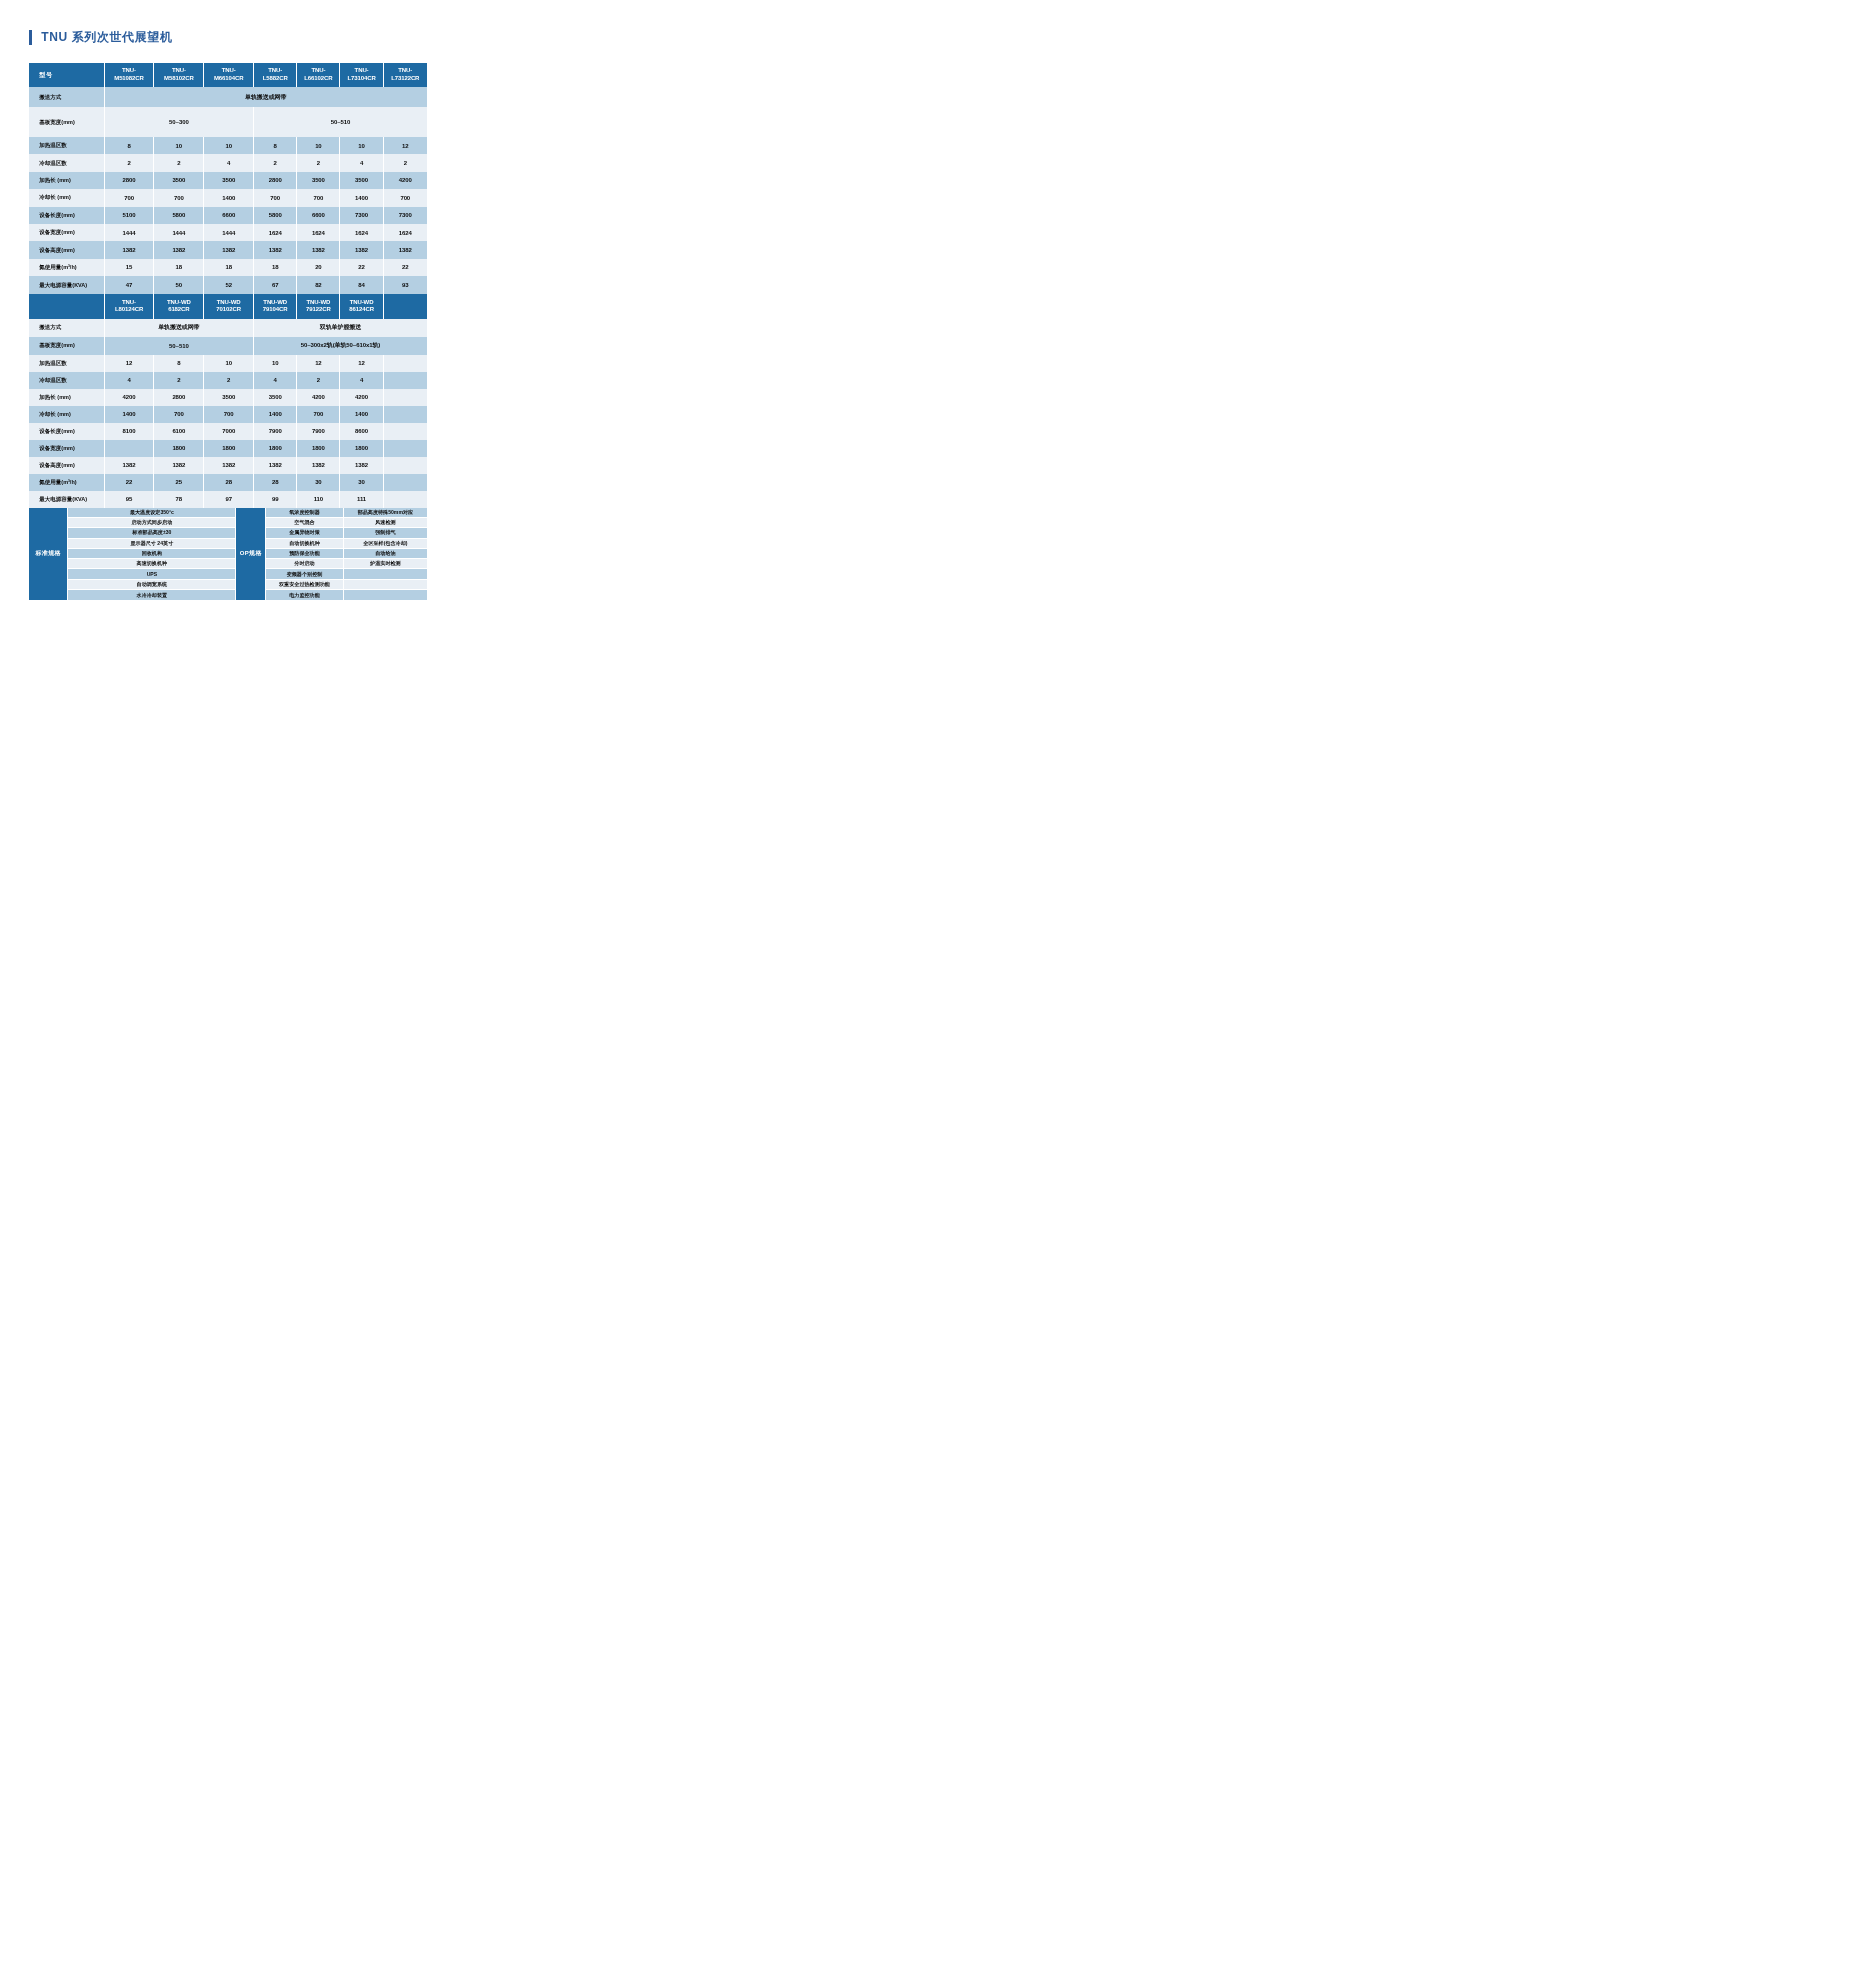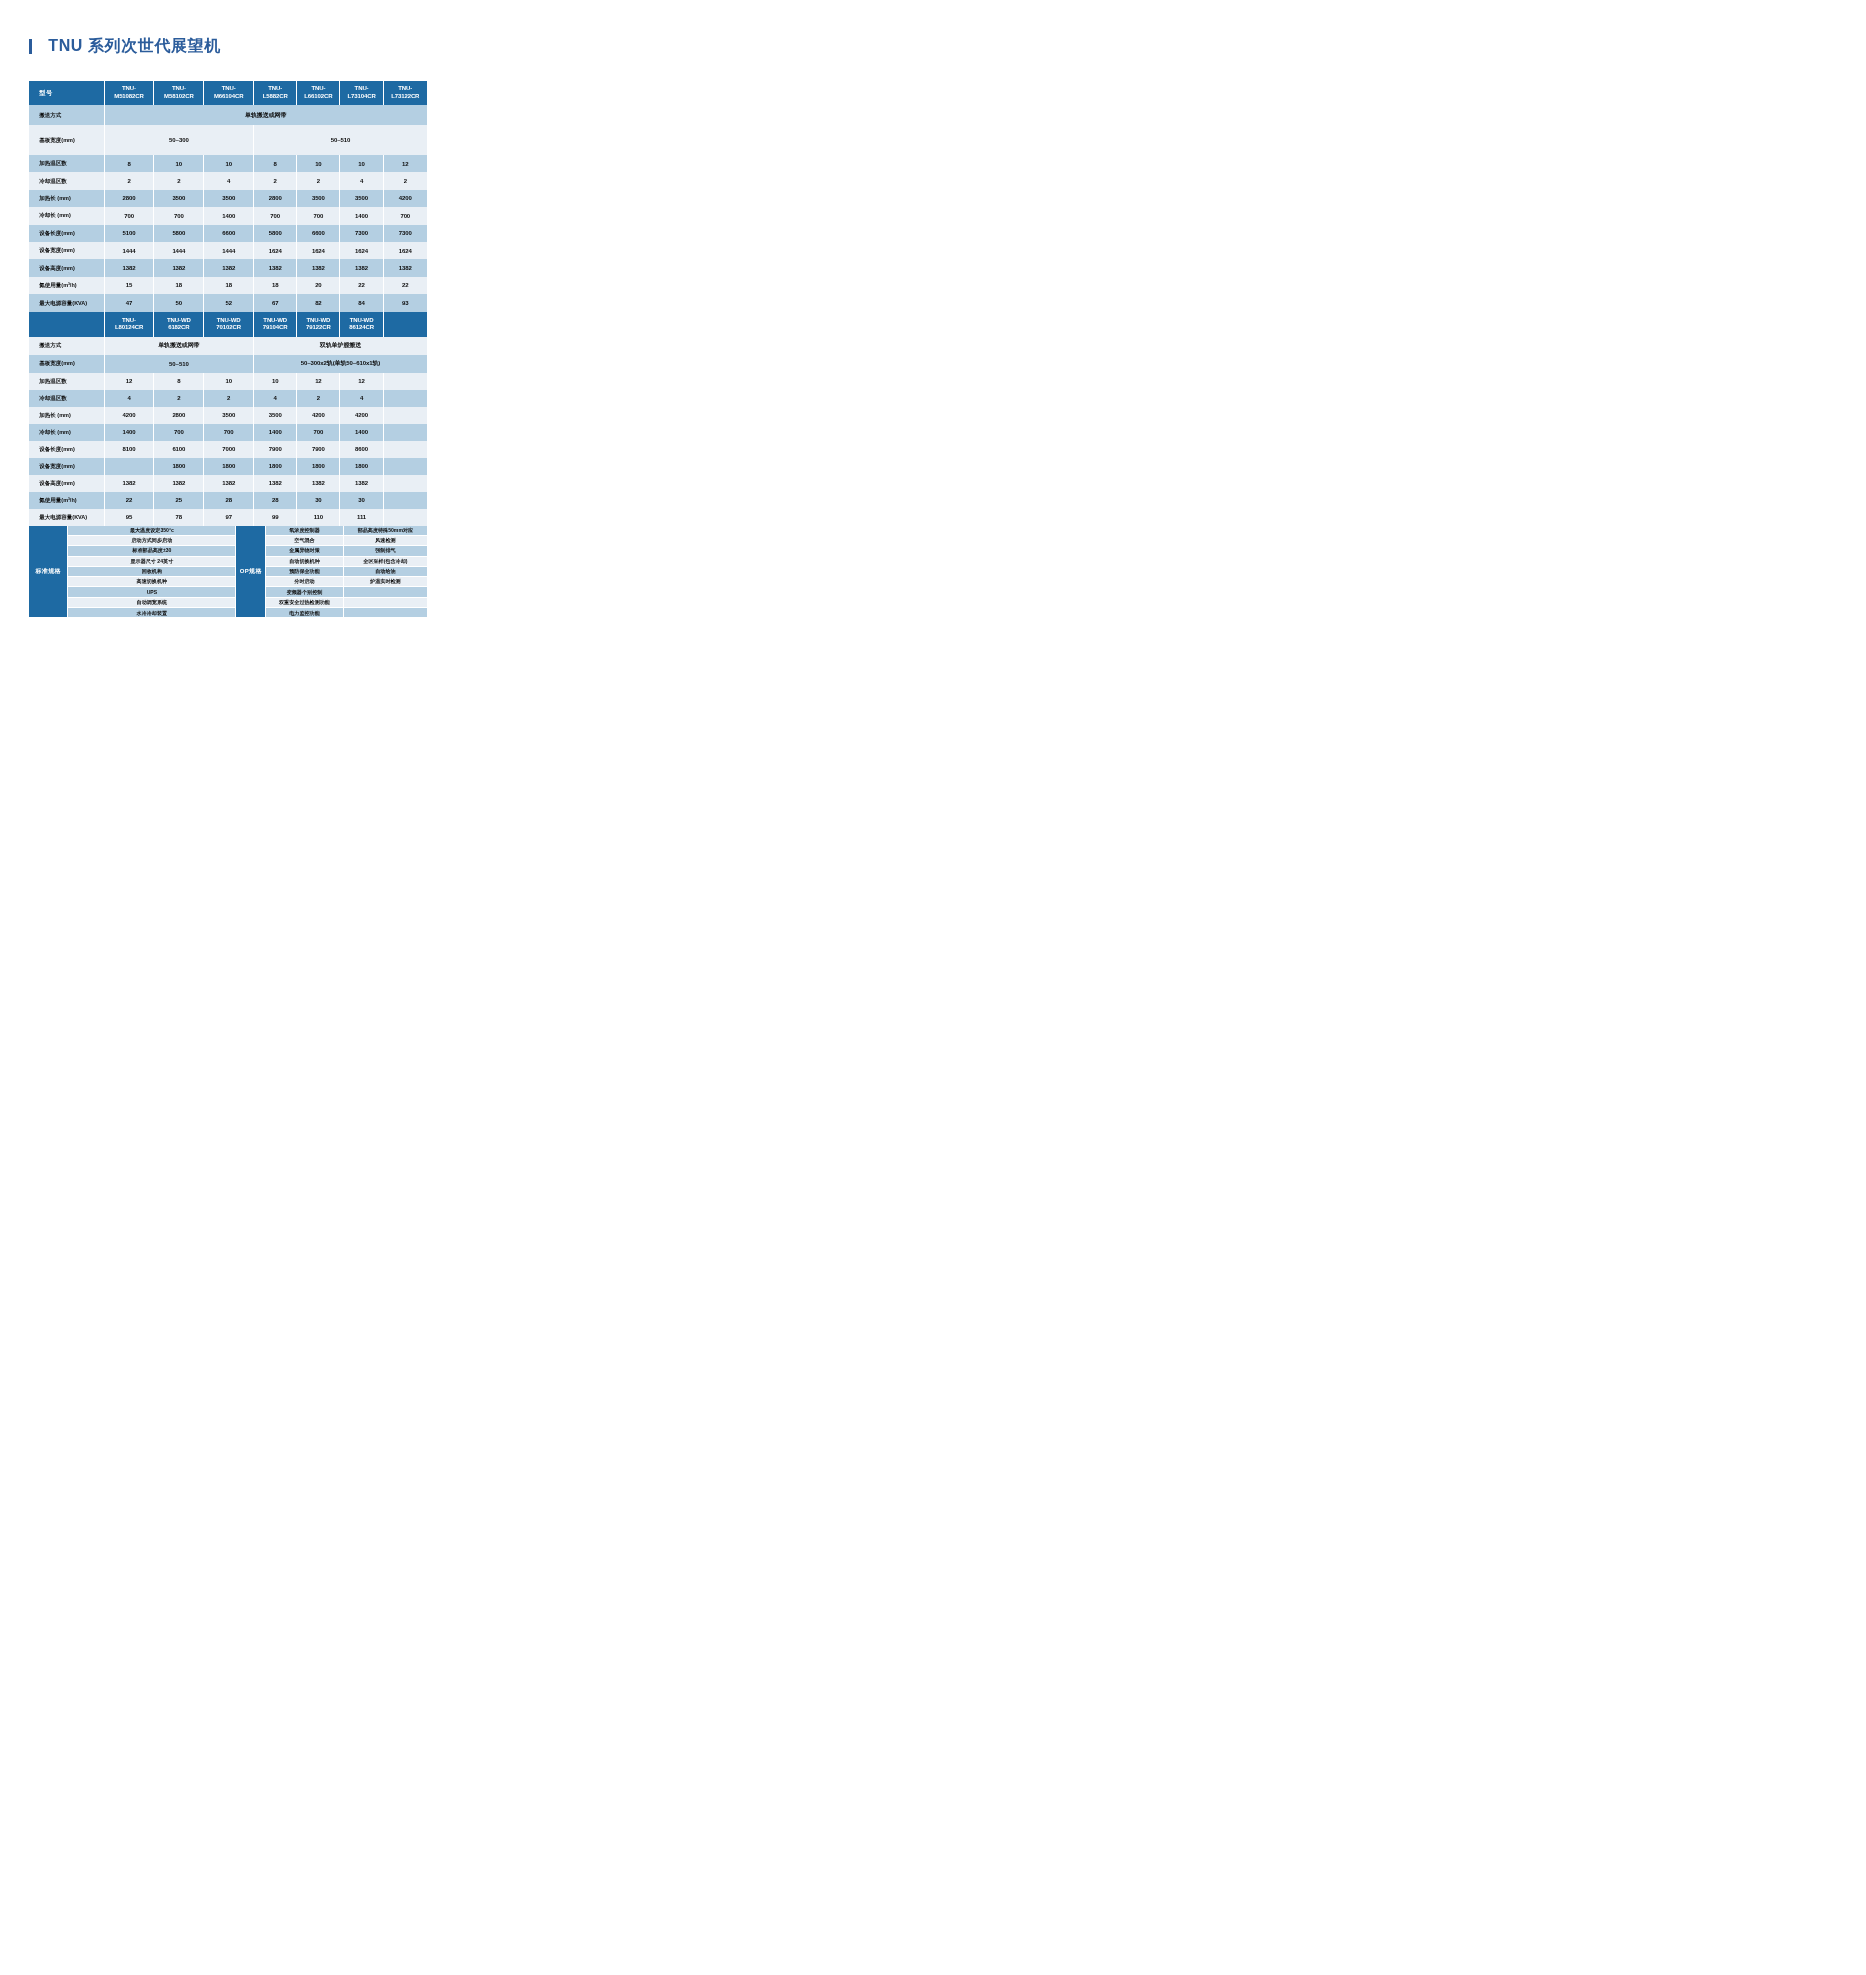--- a/index.html
+++ b/index.html
@@ -10,21 +10,21 @@
     --c-text:#0c0c0c;
   }
   html,body{margin:0;padding:0;background:#fff;}
   .page{
     position:relative;width:455px;height:617px;background:#fff;
     font-family:"Liberation Sans","DejaVu Sans",sans-serif;
     -webkit-font-smoothing:antialiased;
   }
   .title-row{display:flex;align-items:center;gap:5.1px;padding:25px 0 0 29px;}
   .accent-bar{width:3.2px;height:14.2px;background:var(--c-title);display:inline-block;flex:none;}
-  .page-title{font-size:16px;font-weight:bold;color:var(--c-title);margin:11px;letter-spacing:0.6px;white-space:nowrap;text-align:right;}
+  .page-title{font-size:12px;font-weight:bold;color:var(--c-title);margin:4px;letter-spacing:0.6px;white-space:nowrap;text-align:right;}
 
   .spec-table{width:398px;margin-left:29px;}
   #table-upper{margin-top:13px;}
   .trow{display:grid;grid-template-columns:19% 12.52% 12.52% 12.52% 10.855% 10.855% 10.855% 10.855%;}
   .cell{display:flex;align-items:center;justify-content:center;border-right:0.6px solid #fff;overflow:hidden;box-sizing:border-box;}
   .trow .cell:last-child{border-right:none;}
   .header-cell{background:var(--c-dark);color:#fff;font-weight:bold;}
   .model-cell{font-size:6px;line-height:1.3;text-align:center;white-space:pre-line;letter-spacing:-0.1px;}
   .label-cell{justify-content:flex-start;padding-left:10.3px;font-weight:bold;font-size:5.5px;color:var(--c-text);text-align:left;}
   .header-cell.label-cell{font-size:6.3px;color:#fff;letter-spacing:0.4px;}

